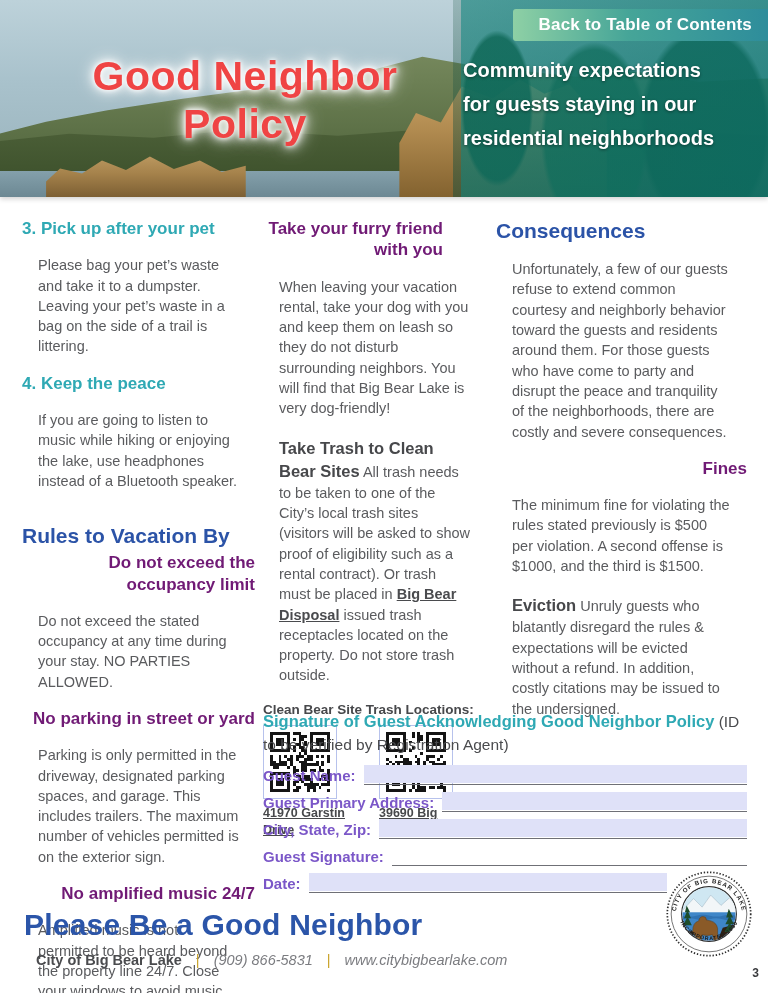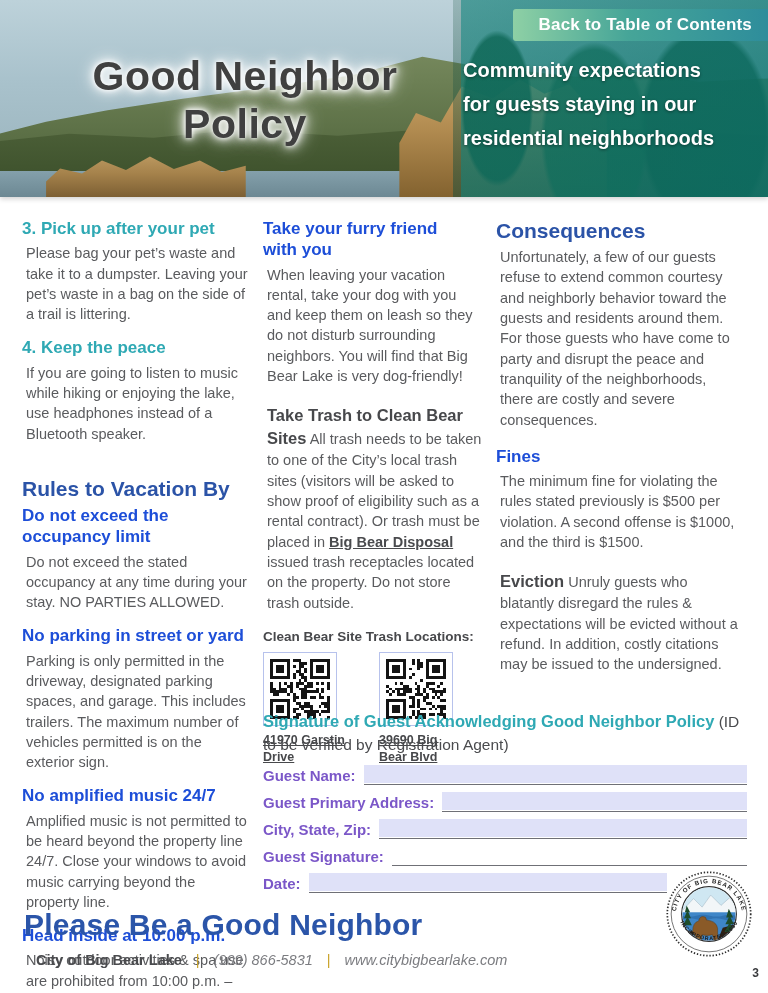--- a/index.html
+++ b/index.html
@@ -37,36 +37,36 @@
       radial-gradient(110px 170px at 80% 65%, rgba(18,66,38,.8) 0 55%, transparent 60%),
       linear-gradient(180deg, rgba(40,96,80,.25), rgba(30,80,60,.55));
   }
   .teal-overlay { position:absolute; right:0; top:0; width:40%; height:100%;
     background:linear-gradient(90deg, rgba(14,134,128,.55), rgba(10,124,120,.68)); }
   .back-btn { position:absolute; top:9px; right:0; padding:6px 16px 6px 26px;
     background:linear-gradient(90deg,#8ed0a5 0%, #46a598 45%, #2e8d9b 100%);
     color:#fff; font-size:17px; font-weight:700; letter-spacing:.2px;
     border:none; border-radius:3px 0 0 3px; cursor:pointer; }
   .hero-title { position:absolute; left:60px; top:52px; width:370px; text-align:center;
-    font-size:41px; line-height:1.18; font-weight:800; letter-spacing:.5px; color:#404040;
+    font-size:41px; line-height:1.18; font-weight:800; letter-spacing:.5px; color:#ef4444;
     text-shadow:0 0 4px #fff,0 0 8px #fff,0 0 14px rgba(255,255,255,.95),0 0 20px rgba(255,255,255,.8); }
   .hero-sub { position:absolute; left:463px; top:53px; width:265px;
     font-size:20px; line-height:34px; font-weight:700; color:#fff;
     text-shadow:0 1px 3px rgba(0,0,0,.45); }
   
   .main { position:absolute; top:218px; left:22px; width:725px; }
   .col { position:absolute; top:0; }
   .col1 { left:0;    width:233px; }
   .col2 { left:241px; width:224px; }
   .col3 { left:474px; width:251px; }
   .h-teal { color:#2fa9b4; font-size:17px; font-weight:700; margin:0 0 2px; line-height:1.25; }
   .h-blue { color:#2b53a7; font-size:21px; font-weight:800; margin:0 0 3px; line-height:1.2; }
-  .h-dark { color:#1d4ed8; font-size:17px; font-weight:700; margin:0 0 2px; line-height:1.25; }
+  .h-dark { color:#701a75; font-size:17px; font-weight:700; margin:0 0 2px; line-height:1.25;text-align:right; }
   .h-sm   { color:#47484b; font-size:13.5px; font-weight:700; margin:0 0 8px; }
-  p.body  { font-size:14.5px; line-height:1.4; color:#5a5b5e; margin:4px; }
+  p.body  { font-size:14.5px; line-height:1.4; color:#5a5b5e; margin:16px; }
   .sec { margin-bottom:13px; }
   .lead { font-weight:700; color:#47484b; font-size:16.5px; }
   .link { font-weight:700; text-decoration:underline; color:#4a4b4e; cursor:pointer; }
   
   .qr-row { display:flex; gap:28px; margin:2px 0 0; }
   .qr-item { width:88px; }
   .qr-box { width:74px; height:74px; border:1.5px solid #b7c2ec; background:#fff; padding:6px; }
   .qr-box svg { width:100%; height:100%; display:block; }
   .qr-label { display:inline-block; margin-top:6px; font-size:12.5px; line-height:1.4;
     font-weight:700; color:#47484b; text-decoration:underline; cursor:pointer; }

